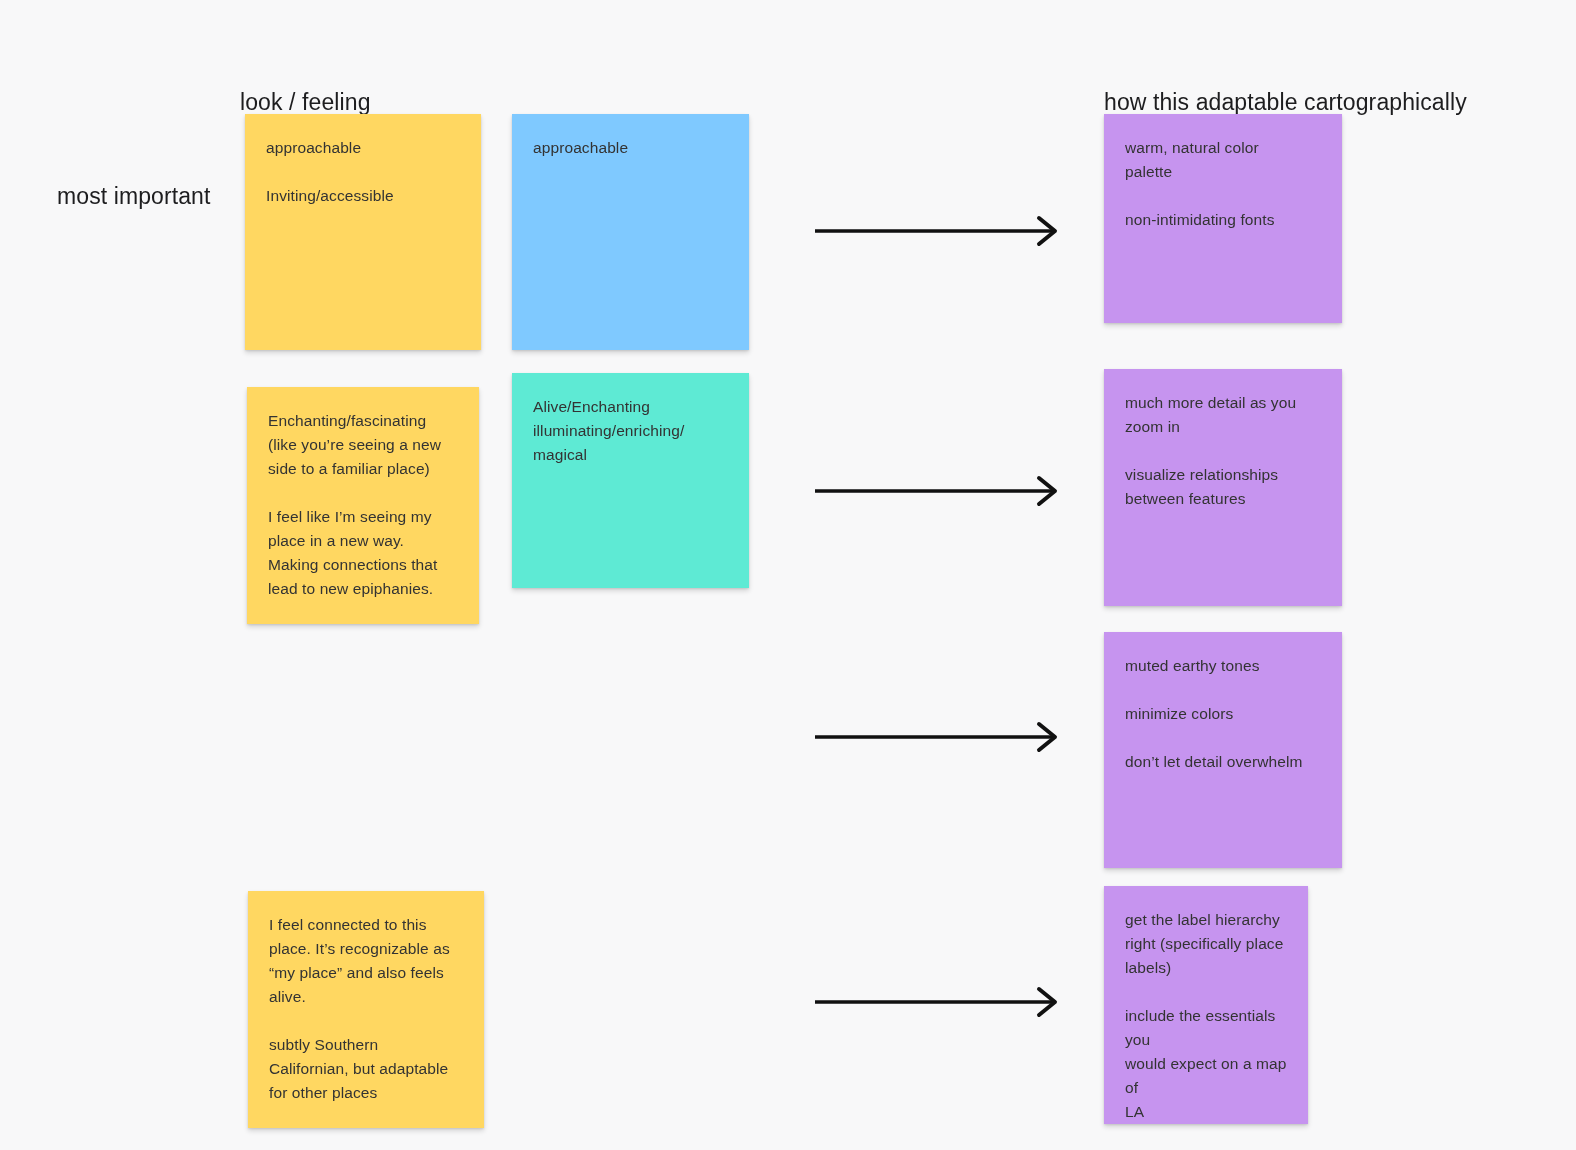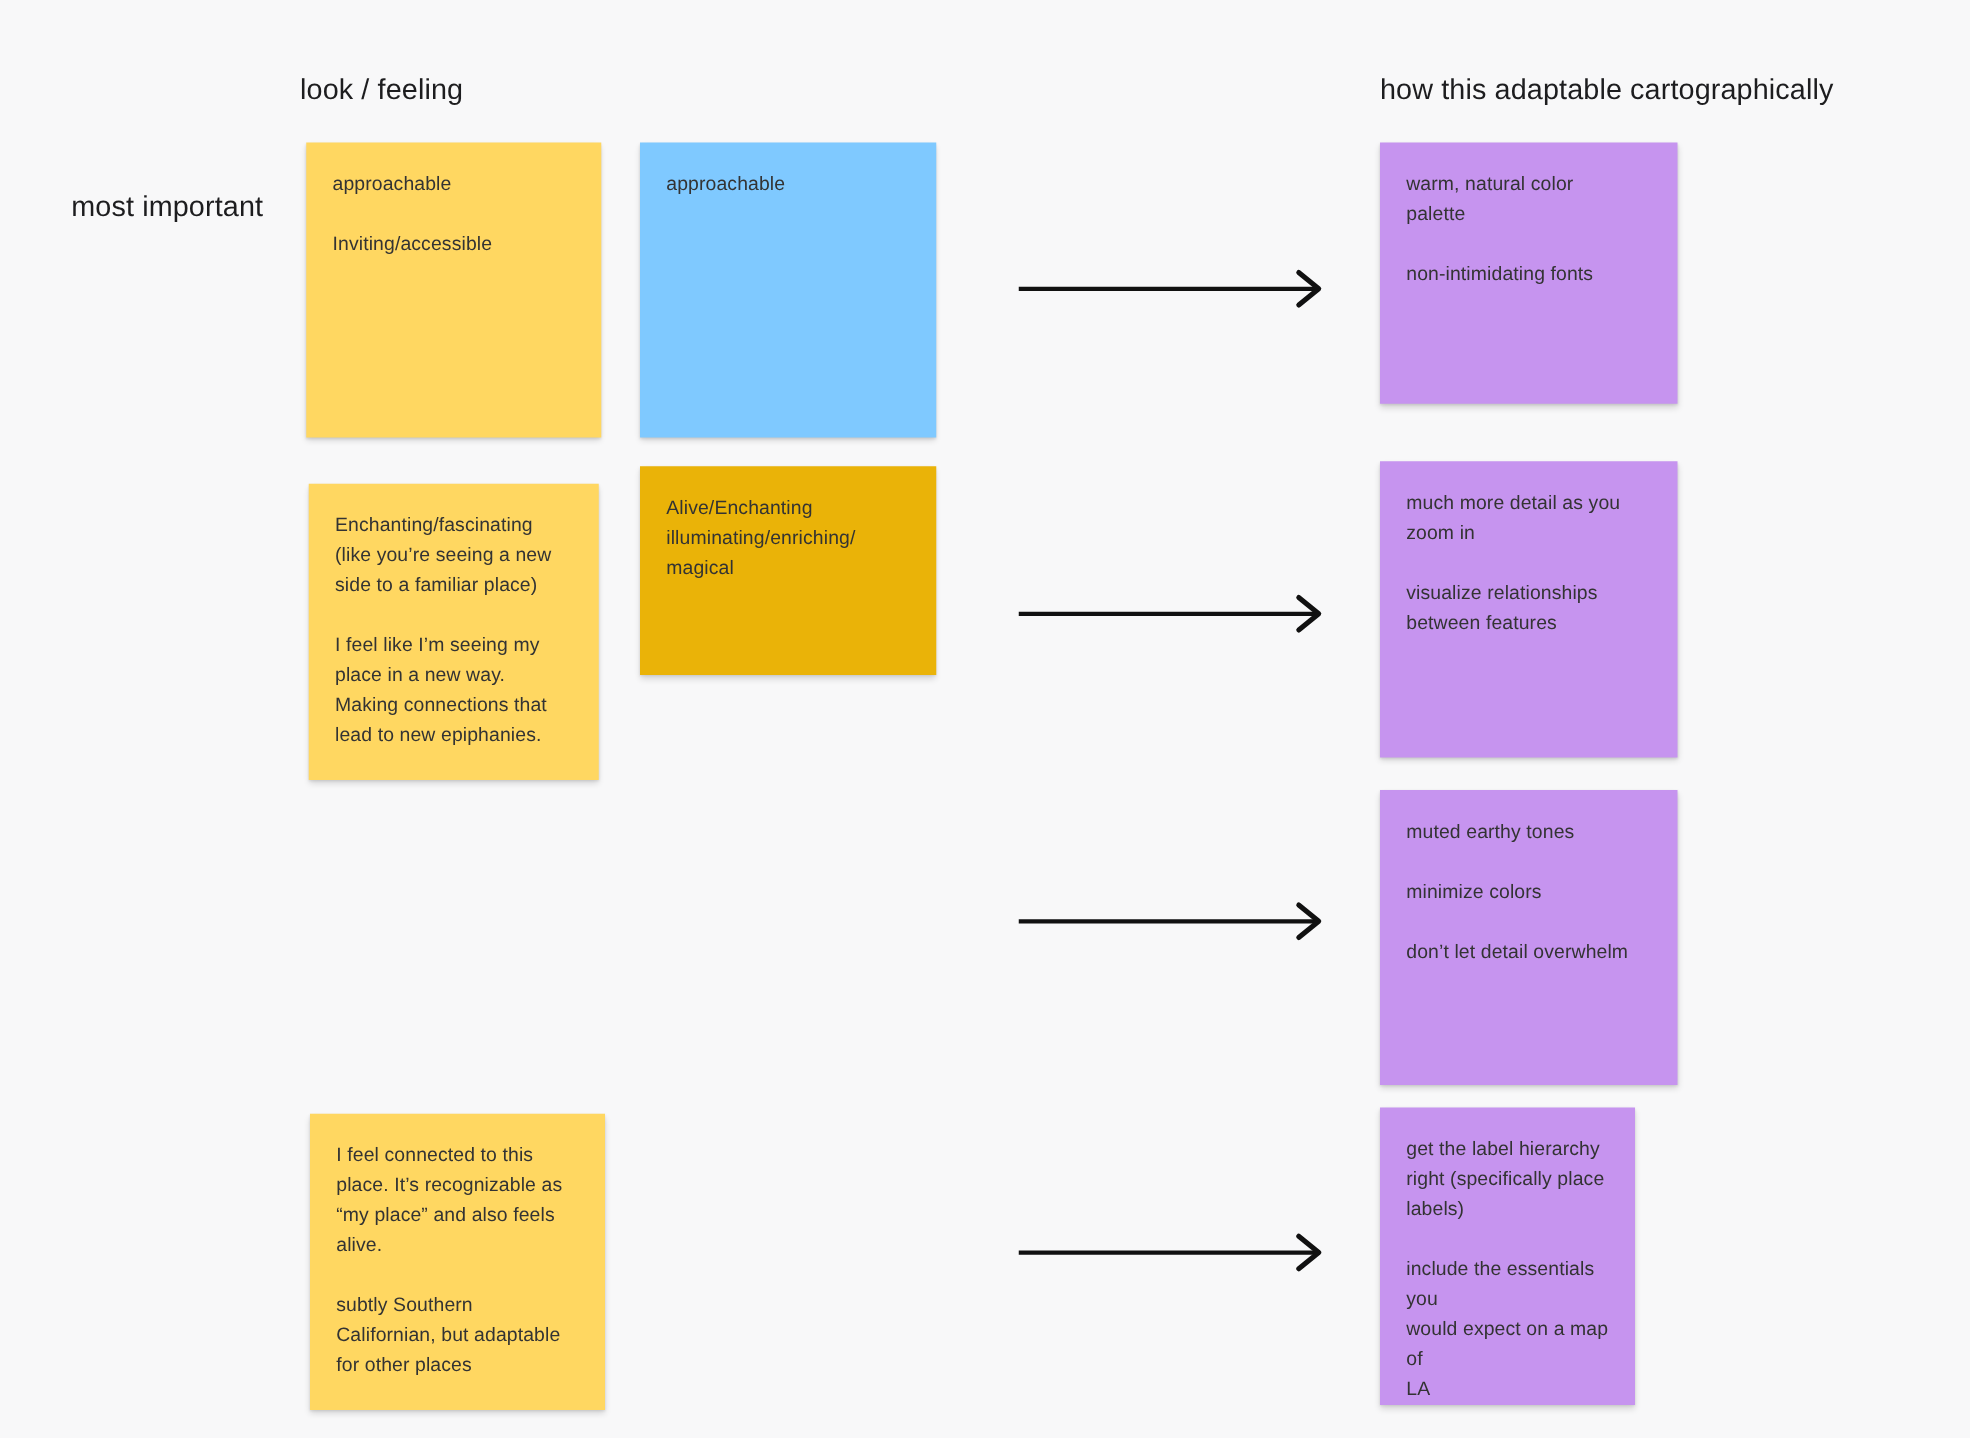--- a/index.html
+++ b/index.html
@@ -16,20 +16,21 @@
     background: #f8f8f9;
   }
   .canvas-header {
     position: absolute;
     font-size: 23px;
     line-height: 30px;
     color: #1d1d1f;
     font-weight: 400;
     letter-spacing: 0.1px;
     white-space: nowrap;
+    margin-top: 31px;
   }
   .note {
     position: absolute;
     box-shadow: 0 3px 5px rgba(0,0,0,0.14), 0 1px 2px rgba(0,0,0,0.10);
   }
   .note-text {
     position: absolute;
     left: 21px;
     top: 22px;
     right: 18px;
@@ -82,21 +83,21 @@
   <div class="note" style="left: 247px; top: 373px; width: 232px; height: 237px; background: rgb(255, 215, 97); margin-top: 14px;">
     <div class="note-text">Enchanting/fascinating
 (like you’re seeing a new
 side to a familiar place)
 
 I feel like I’m seeing my
 place in a new way.
 Making connections that
 lead to new epiphanies.</div>
   </div>
-  <div class="note" style="left: 512px; top: 373px; width: 237px; height: 167px; background: #eab308; padding-left: 24px;">
+  <div class="note" style="left: 512px; top: 373px; width: 237px; height: 215px; background: #5eead4; padding-left: 24px;">
     <div class="note-text">Alive/Enchanting
 illuminating/enriching/
 magical</div>
   </div>
   <div class="arrow" style="left: 812px; top: 475px; color: rgb(17, 17, 17);">
     <svg viewBox="0 0 250 32" fill="none">
       <line x1="3" y1="16" x2="241" y2="16" stroke="currentColor" stroke-width="3.4"></line>
       <polyline points="227,3 243,16 227,29" stroke="currentColor" stroke-width="4" fill="none" stroke-linecap="round" stroke-linejoin="round"></polyline>
     </svg>
   </div>

